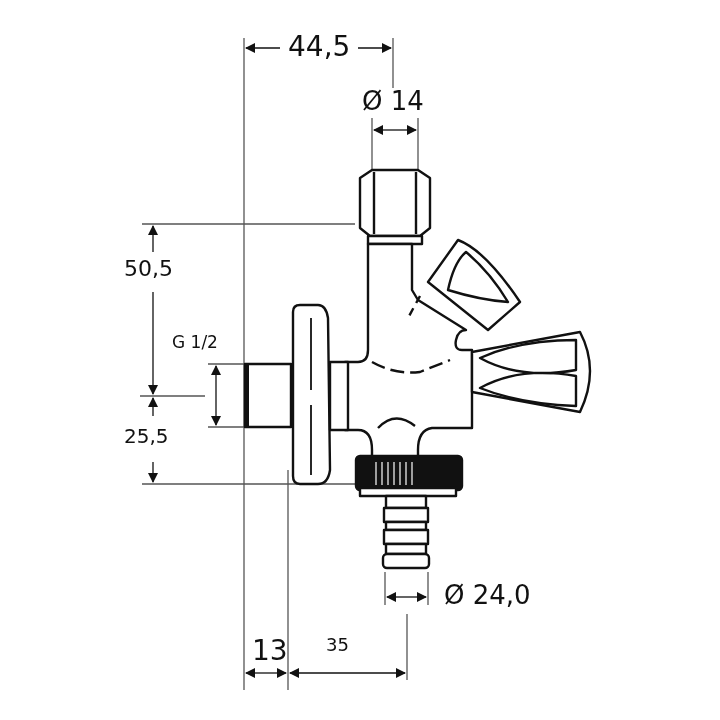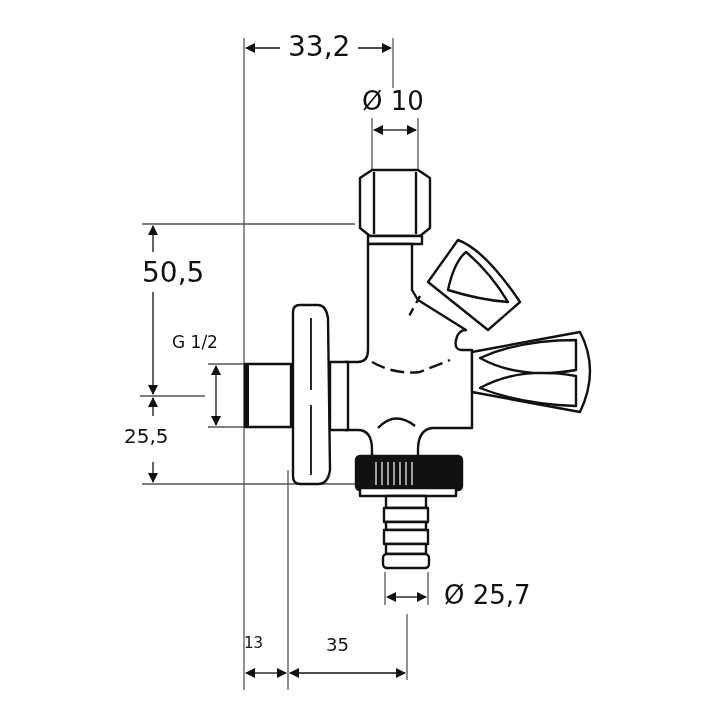--- a/index.html
+++ b/index.html
@@ -95,21 +95,21 @@
 
       <rect x="386" y="496" width="40" height="12"></rect>
       <rect x="384" y="508" width="44" height="14"></rect>
       <rect x="386" y="522" width="40" height="8"></rect>
       <rect x="384" y="530" width="44" height="14"></rect>
       <rect x="386" y="544" width="40" height="10"></rect>
       <rect x="383" y="554" width="46" height="14" rx="4"></rect>
     </g>
   </svg>
 
-  <span class="lbl" style="left:288px;top:30px;font-size:28px;">33,2</span>
-  <span class="lbl" style="left:362px;top:86px;font-size:26px;">Ø 10</span>
-  <span class="lbl" style="left:124px;top:256px;font-size:28px;margin-left:18px;">50,5</span>
+  <span class="lbl" style="left:288px;top:30px;font-size:28px;">44,5</span>
+  <span class="lbl" style="left:362px;top:86px;font-size:26px;">Ø 14</span>
+  <span class="lbl" style="left:124px;top:256px;font-size:22px;">50,5</span>
   <span class="lbl" style="left:172px;top:332px;font-size:17px;">G 1/2</span>
   <span class="lbl" style="left:124px;top:424px;font-size:20px;">25,5</span>
-  <span class="lbl" style="left:244px;top:634px;font-size:15px;">13</span>
+  <span class="lbl" style="left:252px;top:634px;font-size:28px;">13</span>
   <span class="lbl" style="left:326px;top:634px;font-size:18px;">35</span>
-  <span class="lbl" style="left:444px;top:580px;font-size:26px;">Ø 25,7</span>
+  <span class="lbl" style="left:444px;top:580px;font-size:26px;">Ø 24,0</span>
 </div>
 
 </body></html>

